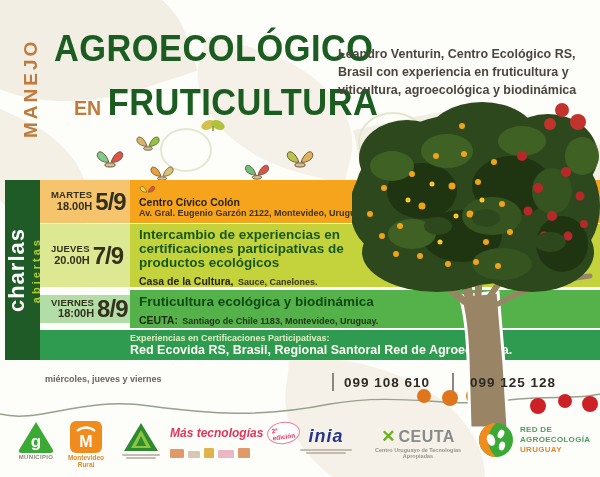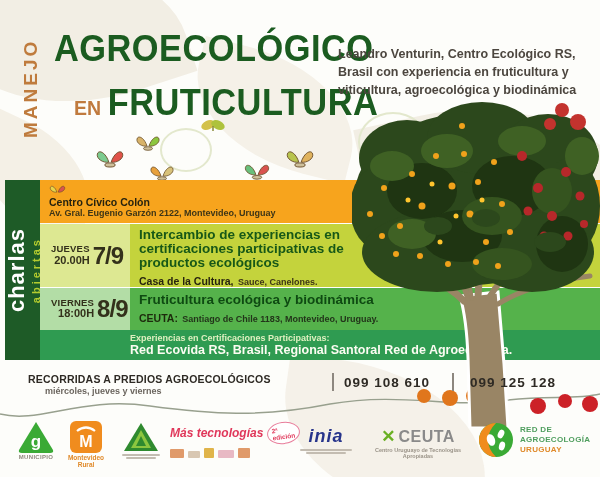--- a/index.html
+++ b/index.html
@@ -119,20 +119,27 @@
     <path d="M13,14 C16,5 22,3 23,7 C24,11 18,15 13,14 Z" fill="#e0b35e" stroke="#6b4f2a" stroke-width=".8"></path>
     <ellipse cx="12" cy="16.5" rx="4.5" ry="1.8" fill="#cdbf9a" stroke="#6b4f2a" stroke-width=".8"></ellipse>
   </svg>
 
   <div class="side">
     <span class="w1">charlas</span>
     <span class="w2">abiertas</span>
   </div>
 
   <div class="row" style="top:180px;height:43px;">
+    <div class="datecell" style="background:#f6c46d;">
+      <div class="daytime">
+        <div class="day">MARTES</div>
+        <div class="time">18.00H</div>
+      </div>
+      <div class="bigdate">5/9</div>
+    </div>
     <div class="content" style="background:#f7a41d;">
       <div style="display:flex;align-items:center;gap:2px;">
         <svg width="17" height="13" viewBox="0 0 24 20">
           <path d="M11,14 C8,5 2,3 1,7 C0,11 6,15 11,14 Z" fill="#e8d44a" stroke="#6b4f2a" stroke-width="1"></path>
           <path d="M13,14 C16,5 22,3 23,7 C24,11 18,15 13,14 Z" fill="#d9534f" stroke="#6b4f2a" stroke-width="1"></path>
         </svg>
       </div>
       <div class="venue">Centro Cívico Colón</div>
       <div class="addr">Av. Gral. Eugenio Garzón 2122, Montevideo, Uruguay</div>
     </div>
@@ -148,21 +155,21 @@
     </div>
     <div class="content" style="background:#c4d33c;padding-top:4px;">
       <div class="etitle" style="width:218px;">Intercambio de experiencias en certificaciones participativas de productos ecológicos</div>
       <div style="margin-top:1px;">
         <span class="venue">Casa de la Cultura,</span>
         <span class="addr">Sauce, Canelones.</span>
       </div>
     </div>
   </div>
 
-  <div class="row" style="top:287px;height:43px;border-top:1px solid rgba(255,255,255,.45);">
+  <div class="row" style="top:287px;height:43px;border-top:1px solid rgba(255,255,255,.45);align-items:center;">
     <div class="datecell" style="background:#b3dda6;">
       <div class="daytime">
         <div class="day">VIERNES</div>
         <div class="time">18:00H</div>
       </div>
       <div class="bigdate">8/9</div>
     </div>
     <div class="content" style="background:#55b24b;padding-top:5px;">
       <div class="etitle" style="color:#0e4a12;">Fruticultura ecológica y biodinámica</div>
       <div style="margin-top:1px;">
@@ -268,21 +275,20 @@
         <circle cx="226" cy="26" r="8" fill="#c3332e"></circle>
       <circle cx="198" cy="28" r="6" fill="#c3332e"></circle>
     </g>
 
     <ellipse cx="86" cy="130" rx="14" ry="9" fill="#2c481c"></ellipse>
     <ellipse cx="134" cy="122" rx="14" ry="9" fill="#2c481c"></ellipse>
     <ellipse cx="198" cy="146" rx="16" ry="10" fill="#2c481c"></ellipse>
   </svg>
 
   <div class="tours">
-    <div class="t1">RECORRIDAS A PREDIOS AGROECOLÓGICOS</div>
     <div class="t2">miércoles, jueves y viernes</div>
   </div>
   <div class="vsep" style="left:332px;"></div>
   <div class="phone" style="left:344px;">099 108 610</div>
   <div class="vsep" style="left:452px;"></div>
   <div class="phone" style="left:470px;">099 125 128</div>
 
   <div class="logos">
 
     <div class="logo" style="left:14px;top:2px;width:44px;">

